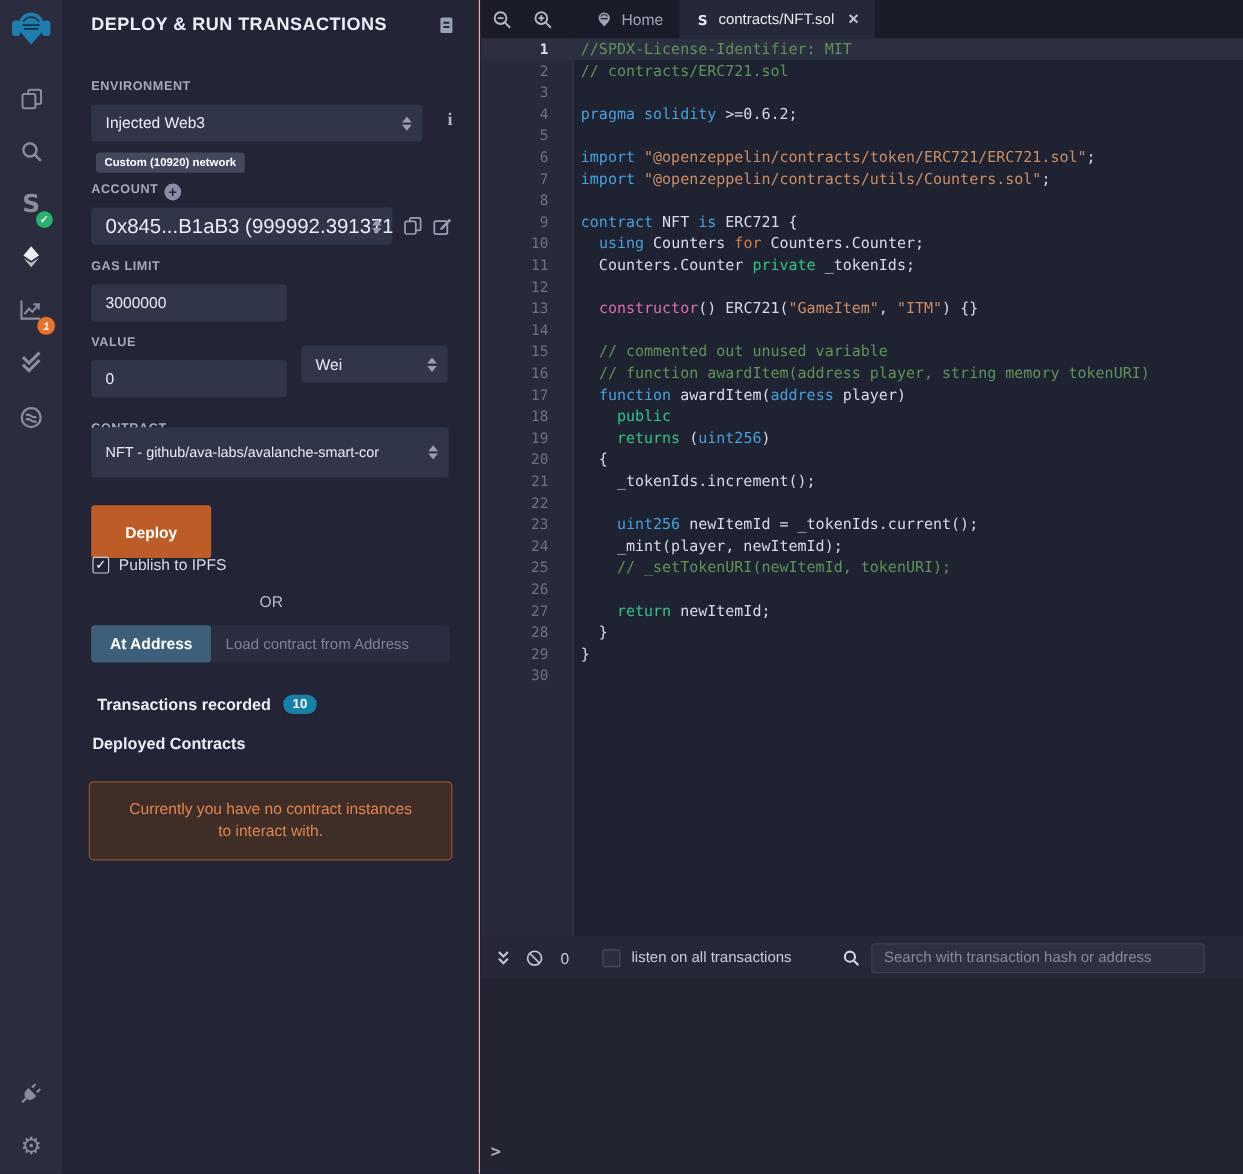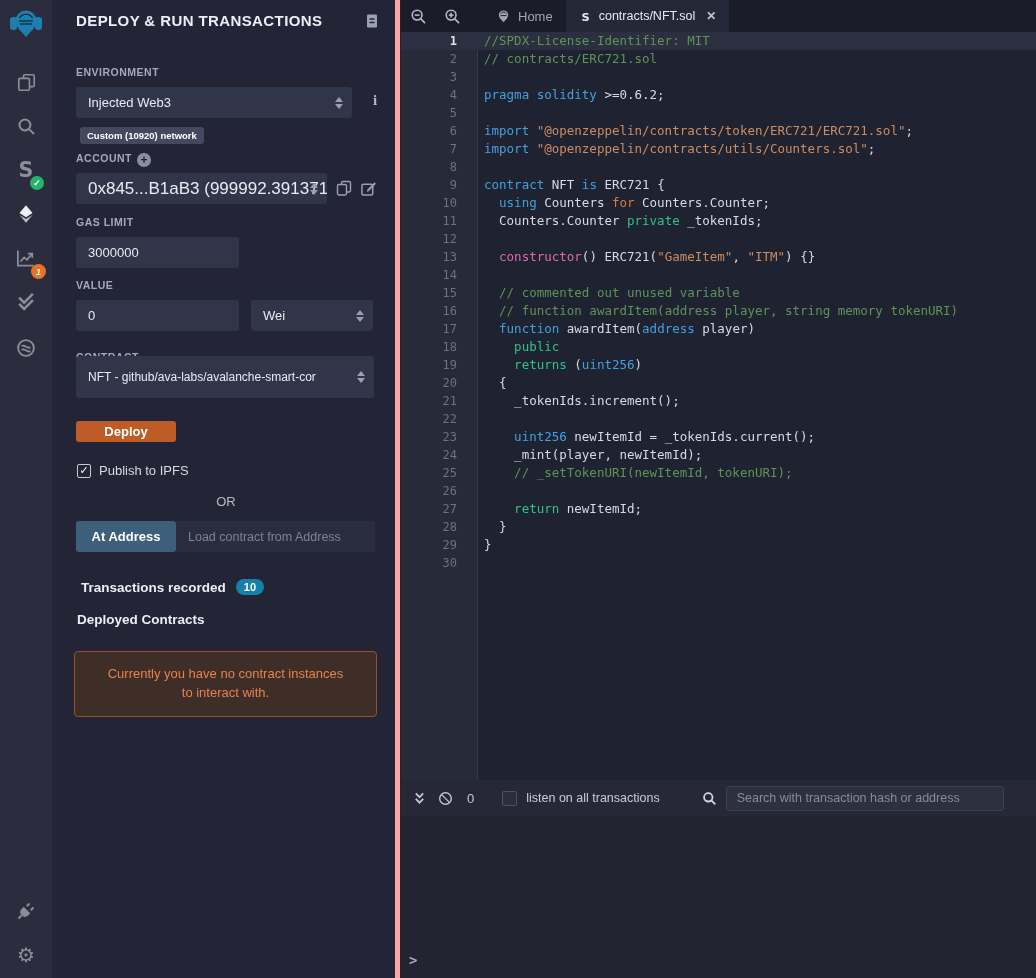--- a/index.html
+++ b/index.html
@@ -14,21 +14,21 @@
   .ibar-icon.active { color:#eceef5; }
   .ibar-icon svg { display:block; }
   .badge-green { position:absolute; right:8px; bottom:-2px; width:14px; height:14px; border-radius:50%;
     background:#27b36c; color:#fff; font-size:9px; font-weight:bold; display:flex; align-items:center; justify-content:center; }
   .badge-orange { position:absolute; right:6px; bottom:-3px; width:15px; height:15px; border-radius:50%;
     background:#e87327; color:#fff; font-size:9px; font-weight:bold; display:flex; align-items:center; justify-content:center; font-style:italic; }
   #logo { position:absolute; left:7px; top:6px; width:38px; height:38px; }
 
   
   #panel { position:absolute; left:52px; top:0; width:348px; height:978px; background:#232435;
-    border-right:5px solid #fca5a5; }
+    border-right:1px solid #fca5a5; }
   .panel-title { position:absolute; left:24px; top:12px; font-size:15px; font-weight:700;
     color:#eceef6; letter-spacing:.4px; }
   .book-icon { position:absolute; left:312px; top:13px; color:#9ca0b6; cursor:pointer; }
   .fld-label { position:absolute; font-size:10.5px; color:#a6a8bc; letter-spacing:.5px; font-weight:700; }
   .sel, .inp { position:absolute; background:#313549; border:none; border-radius:3px; color:#e9ebf3;
     font-size:13px; display:flex; align-items:center; padding:12px 12px; cursor:pointer; overflow:hidden; white-space:nowrap; }
   .inp { cursor:text; }
   .updown { position:absolute; right:9px; top:50%; transform:translateY(-50%); display:flex;
     flex-direction:column; gap:2px; align-items:center; }
   .updown i { display:block; width:0; height:0; border-left:4px solid transparent; border-right:4px solid transparent; }
@@ -37,21 +37,21 @@
   .info-i { position:absolute; left:316px; top:92px; width:14px; text-align:center; color:#b2b6ca;
     font-family:"Liberation Serif", serif; font-weight:bold; font-size:15px; cursor:pointer; }
   .net-badge { position:absolute; left:28px; top:127px; background:#44485c; color:#fff; font-size:9.5px;
     font-weight:bold; padding:3px 7px; border-radius:3px; }
   .plus-circle { position:absolute; left:85px; top:153px; width:14px; height:14px; border-radius:50%;
     background:#8a8da8; color:#232435; font-size:12px; font-weight:bold; display:flex; align-items:center;
     justify-content:center; line-height:0; cursor:pointer; }
   .mini-icon { position:absolute; color:#9ba0b5; cursor:pointer; }
   .btn { position:absolute; border:none; border-radius:3px; color:#fff; font-size:13px; font-weight:600;
     display:flex; align-items:center; justify-content:center; cursor:pointer; font-family:inherit; }
-  #deploy-btn { left:24px; top:421px; width:100px; height:21px; background:#bd5c27; }
+  #deploy-btn { left:24px; top:421px; width:100px; height:44px; background:#bd5c27; }
   #ataddr-btn { left:24px; top:521px; width:100px; height:31px; background:#3e5f79; }
   #ataddr-inp { left:124px; top:521px; width:199px; height:31px; background:#2a2d3f; border-radius:0 3px 3px 0; }
   #ataddr-inp span { color:#7d8295; font-size:12.5px; }
   .chkbox { width:14px; height:14px; border:1px solid #c9ccd8; border-radius:2px; background:transparent;
     color:#fff; font-size:11px; display:flex; align-items:center; justify-content:center; cursor:pointer; }
   #publish-row { position:absolute; left:25px; top:463px; display:flex; align-items:center; gap:8px; }
   #publish-row .lbl { color:#d8dae4; font-size:13px; }
   #or-label { position:absolute; left:0; top:494px; width:348px; text-align:center; color:#b8bcc9; font-size:13px; }
   #txrec-row { position:absolute; left:29px; top:579px; display:flex; align-items:center; gap:10px; }
   #txrec-row .lbl { color:#eceef6; font-size:13.5px; font-weight:700; }
@@ -222,21 +222,21 @@
 
   <div class="fld-label" style="left:24px; top:216px">GAS LIMIT</div>
   <div class="inp" style="left:24px; top:237px; width:163px; height:31px">
     <span>3000000</span>
   </div>
 
   <div class="fld-label" style="left:24px; top:279px">VALUE</div>
   <div class="inp" style="left:24px; top:300px; width:163px; height:31px">
     <span>0</span>
   </div>
-  <div class="sel" style="left:199px; top:300px; width:122px; height:31px">
+  <div class="sel" style="left:199px; top:288px; width:122px; height:31px">
     <span>Wei</span>
     <span class="updown">
         <i class="u"></i>
         <i class="d"></i>
       </span>
   </div>
 
   <div class="fld-label" style="left:24px; top:351px">CONTRACT</div>
   <div class="sel" style="left:24px; top:356px; width:298px; height:42px; font-size:12px">
     <span style="overflow:hidden; white-space:nowrap; margin-right:10px">NFT - github/ava-labs/avalanche-smart-cor</span>

